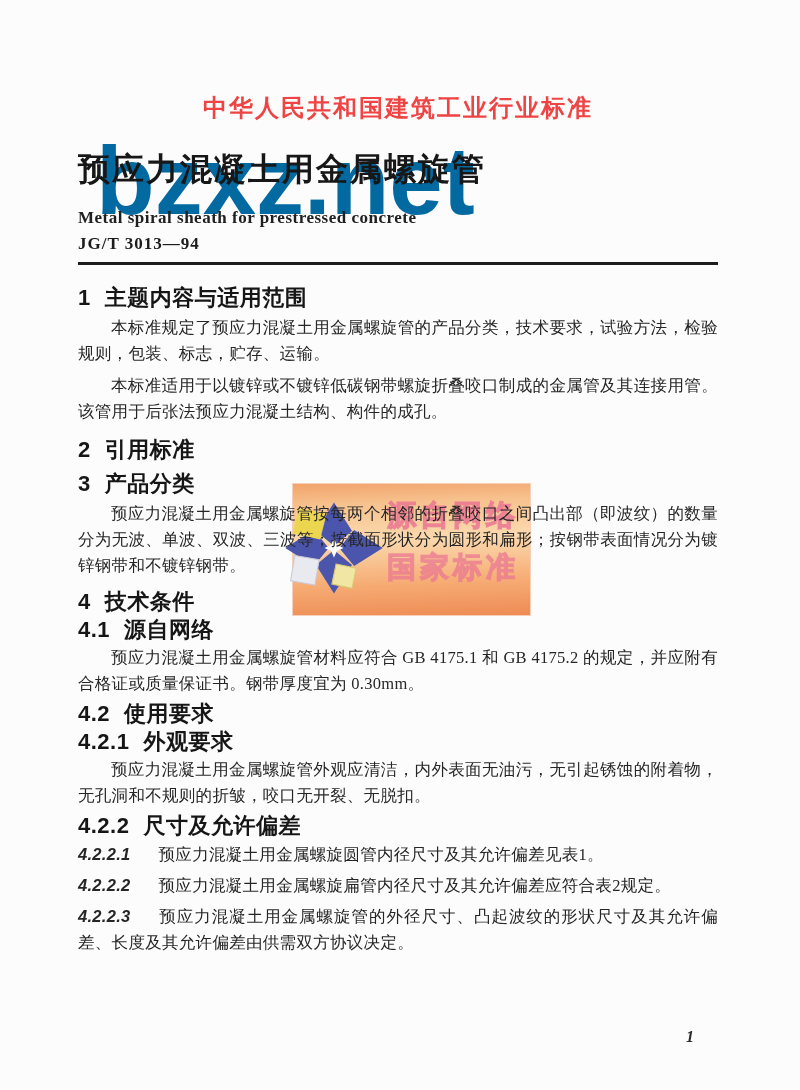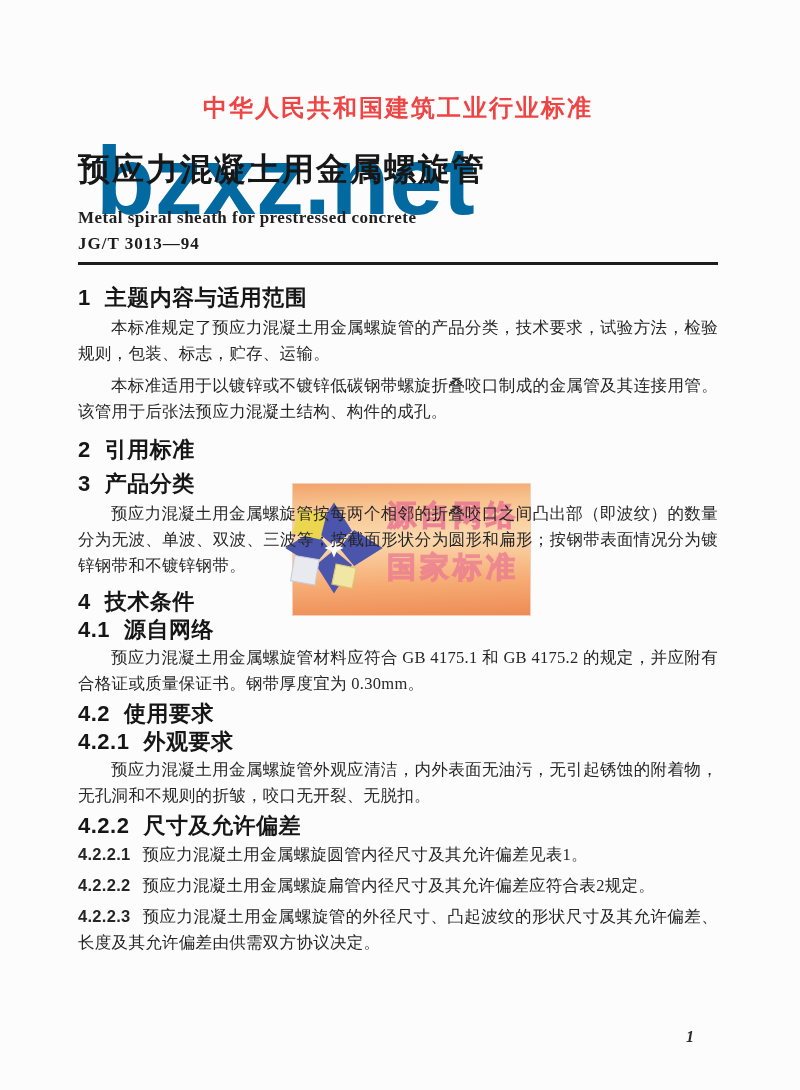--- a/index.html
+++ b/index.html
@@ -58,21 +58,21 @@
     font-family:"Liberation Sans","DejaVu Sans",sans-serif; letter-spacing:.5px;
   }
   h2.sub { margin-top:6px; }
   h2.sec .h-num { display:inline-block; margin-right:14px; }
   p.body {
     margin-top:6px; font-size:16.5px; line-height:26px; text-align:justify;
     color:#262626; letter-spacing:.3px;
   }
   p.indent { text-indent:2em; }
   p.np { margin-top:4px; }
-  p.np .p-num { font-weight:bold; font-family:"Liberation Sans","DejaVu Sans",sans-serif; margin-right:12px; }
+  p.np .p-num { font-weight:bold; font-family:"Liberation Sans","DejaVu Sans",sans-serif; margin-right:28px;font-style:italic; }
   .refs { margin-top:8px; }
   .ref-row { font-size:16.5px; line-height:26px; padding-left:38px; color:#262626; }
   .ref-code { font-weight:bold; letter-spacing:.5px; word-spacing:14px; margin-right:20px; }
   
   .footer { position:absolute; left:78px; width:640px; top:986px; z-index:1; }
   .rule-bottom { border-top:3px solid #1d1d1d; }
   .foot-row {
     margin-top:11px; display:flex; justify-content:space-between; align-items:baseline;
     font-family:"Liberation Sans","DejaVu Sans",sans-serif;
     font-weight:bold; font-size:16.5px; color:#1b1b1b; letter-spacing:.5px;

